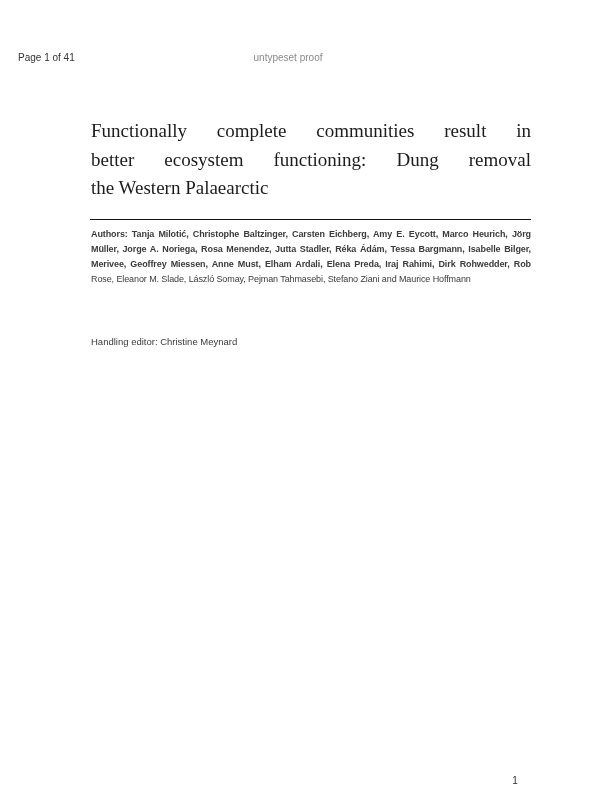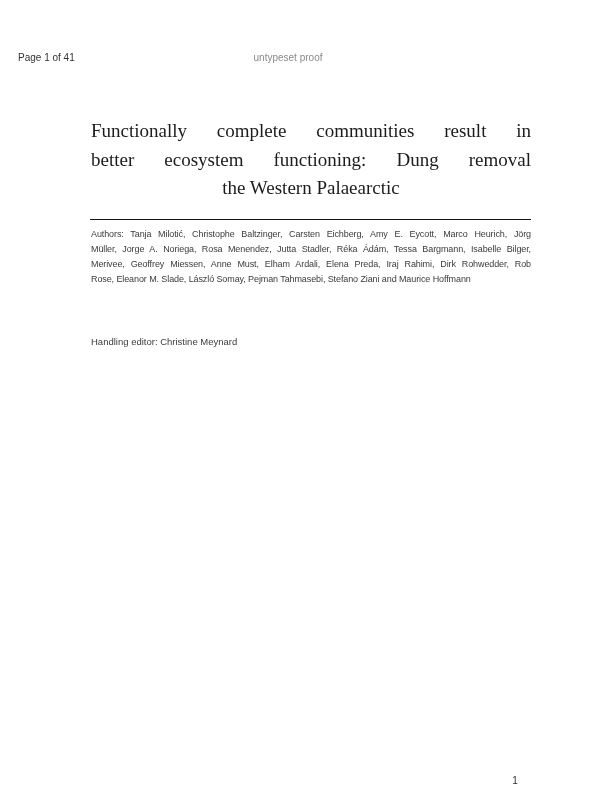--- a/index.html
+++ b/index.html
@@ -39,21 +39,21 @@
   .title-block {
     position: absolute;
     left: 91px;
     top: 74px;
     width: 440px;
     font-family: Liberation Serif, serif;
     font-size: 19px;
     line-height: 28.5px;
     color: #1c1c1c;
   }
-  .title-line { white-space: normal; text-align: center; }
+  .title-line { white-space: normal; }
   .title-line.jl {
     text-align: justify;
     text-align-last: justify;
   }
 
   .title-rule {
     position: absolute;
     left: 90px;
     top: 176px;
     width: 441px;
@@ -69,20 +69,21 @@
     top: 184px;
     width: 440px;
     font-size: 9px;
     letter-spacing: -0.1px;
     line-height: 15px;
     color: #3b3b3b;
   }
   .authors-line.jl {
     text-align: justify;
     text-align-last: justify;
+    font-weight: bold;
   }
 
   .editor-line {
     position: absolute;
     left: 91px;
     top: 293px;
     width: 440px;
     font-size: 9.5px;
     color: #3b3b3b;
   }

